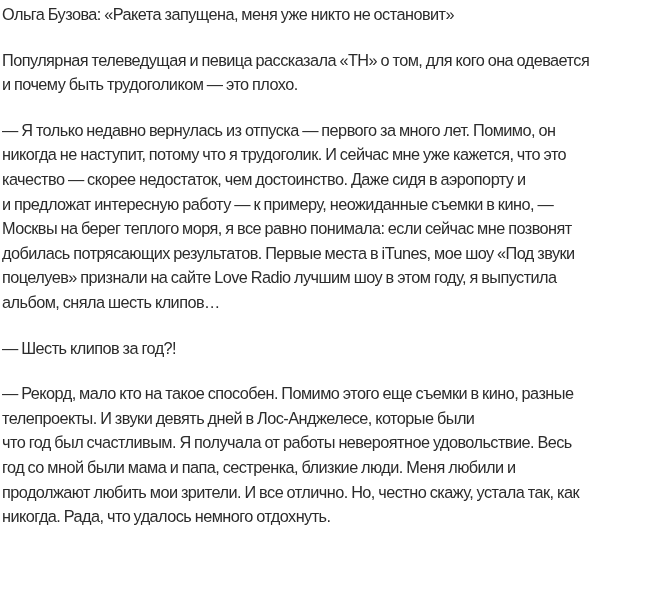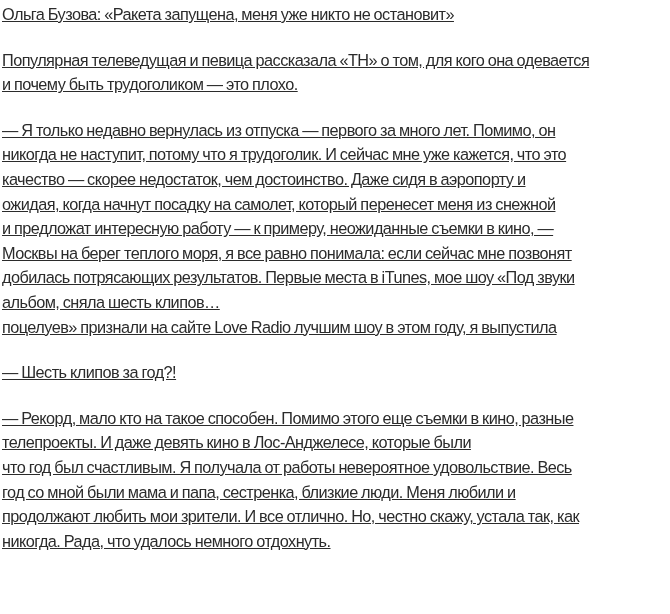--- a/index.html
+++ b/index.html
@@ -1,21 +1,21 @@
 <!DOCTYPE html>
 <html><head>
   <meta charset="utf-8">
   <style>
     html, body { margin: 0; padding: 0; background: #ffffff; }
     body {
       width: 670px; height: 614px; overflow: hidden;
       font-family: "Liberation Sans", sans-serif;
       color: #2b2b2b;
     }
-    .article { padding: 2px 0 0 2px; text-decoration: underline; }
+    .article { padding: 2px 0 0 2px; }
     .p {
       margin: 0;
       font-size: 16.3px;
       line-height: 24.6px;
       letter-spacing: -0.55px;
       word-spacing: -0.5px;
       white-space: nowrap;
     }
     .line { display: block; }
     .gap { height: 21px; }
@@ -32,35 +32,34 @@
   <p class="p">
     <span class="line">Популярная телеведущая и певица рассказала «ТН» о том, для кого она одевается</span>
     <span class="line">и почему быть трудоголиком — это плохо.</span>
   </p>
   <div class="gap"></div>
 
   <p class="p">
     <span class="line">— Я только недавно вернулась из отпуска — первого за много лет. Помимо, он</span>
     <span class="line">никогда не наступит, потому что я трудоголик. И сейчас мне уже кажется, что это</span>
     <span class="line">качество — скорее недостаток, чем достоинство. Даже сидя в аэропорту и</span>
-    <span class="line">ожидая, когда начнут посадку на самолет, который перенесет меня из снежной</span>
     <span class="line">и предложат интересную работу — к примеру, неожиданные съемки в кино, —</span>
     <span class="line">Москвы на берег теплого моря, я все равно понимала: если сейчас мне позвонят</span>
     <span class="line">добилась потрясающих результатов. Первые места в iTunes, мое шоу «Под звуки</span>
+    <span class="line">поцелуев» признали на сайте Love Radio лучшим шоу в этом году, я выпустила</span>
     <span class="line">альбом, сняла шесть клипов…</span>
-    <span class="line">поцелуев» признали на сайте Love Radio лучшим шоу в этом году, я выпустила</span>
   </p>
   <div class="gap"></div>
 
   <p class="p">
     <span class="line">— Шесть клипов за год?!</span>
   </p>
   <div class="gap"></div>
 
   <p class="p">
     <span class="line">— Рекорд, мало кто на такое способен. Помимо этого еще съемки в кино, разные</span>
-    <span class="line">телепроекты. И даже девять кино в Лос-Анджелесе, которые были</span>
+    <span class="line">телепроекты. И звуки девять дней в Лос-Анджелесе, которые были</span>
     <span class="line">что год был счастливым. Я получала от работы невероятное удовольствие. Весь</span>
     <span class="line">год со мной были мама и папа, сестренка, близкие люди. Меня любили и</span>
     <span class="line">продолжают любить мои зрители. И все отлично. Но, честно скажу, устала так, как</span>
     <span class="line">никогда. Рада, что удалось немного отдохнуть.</span>
   </p>
 </div>
 
 </body></html>

